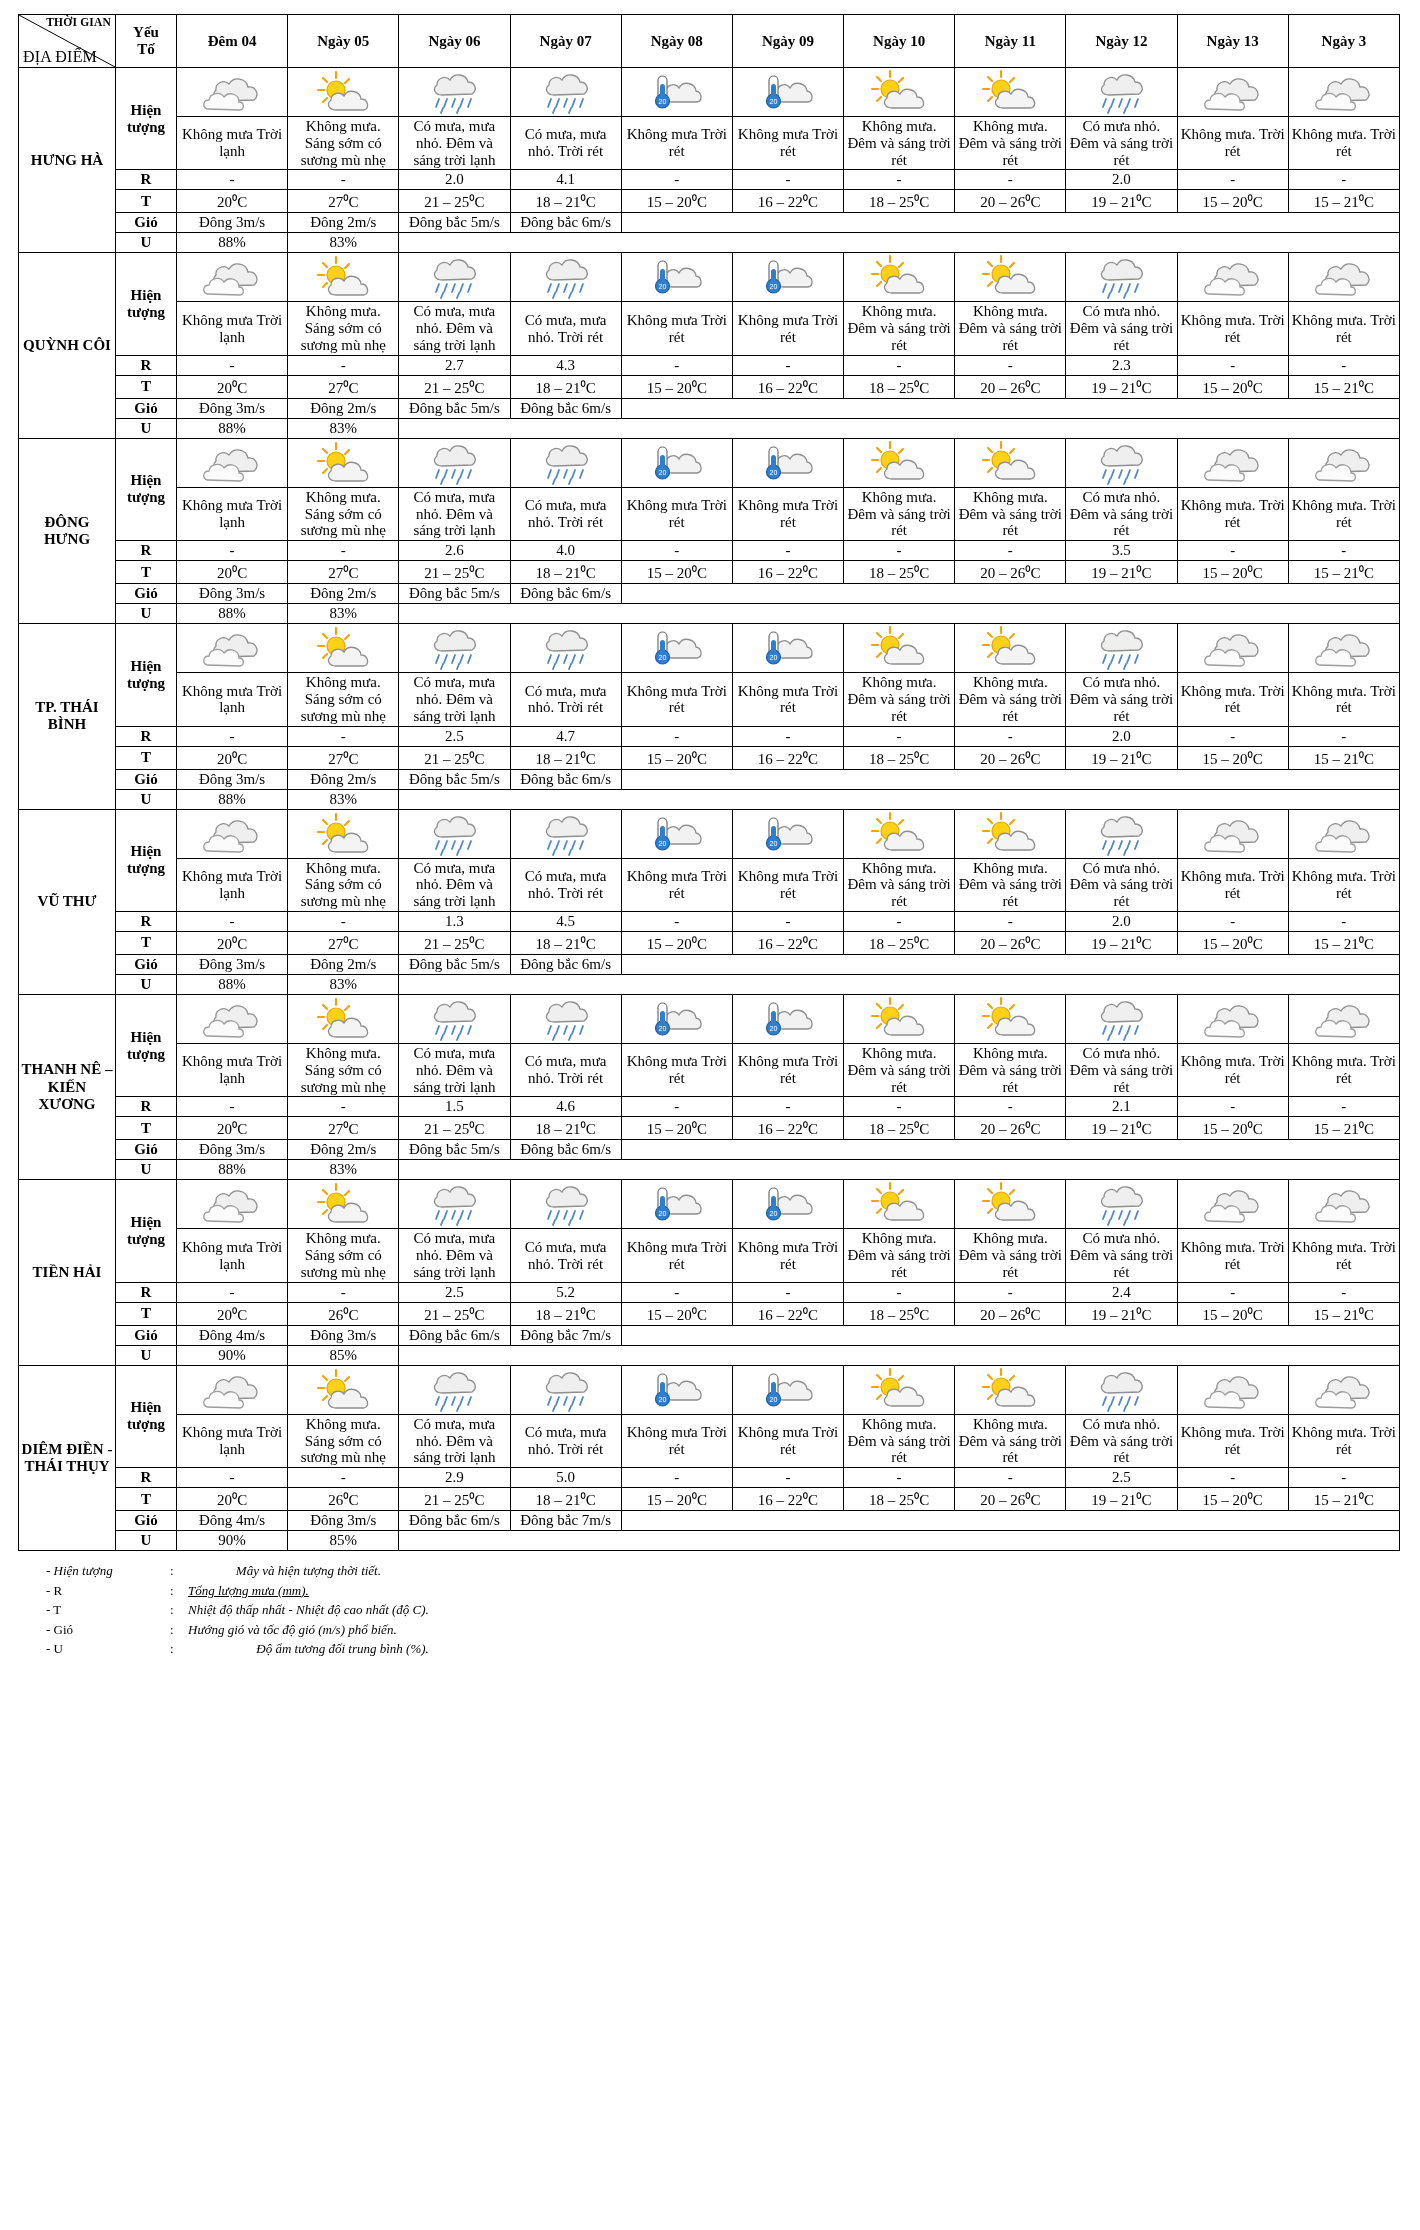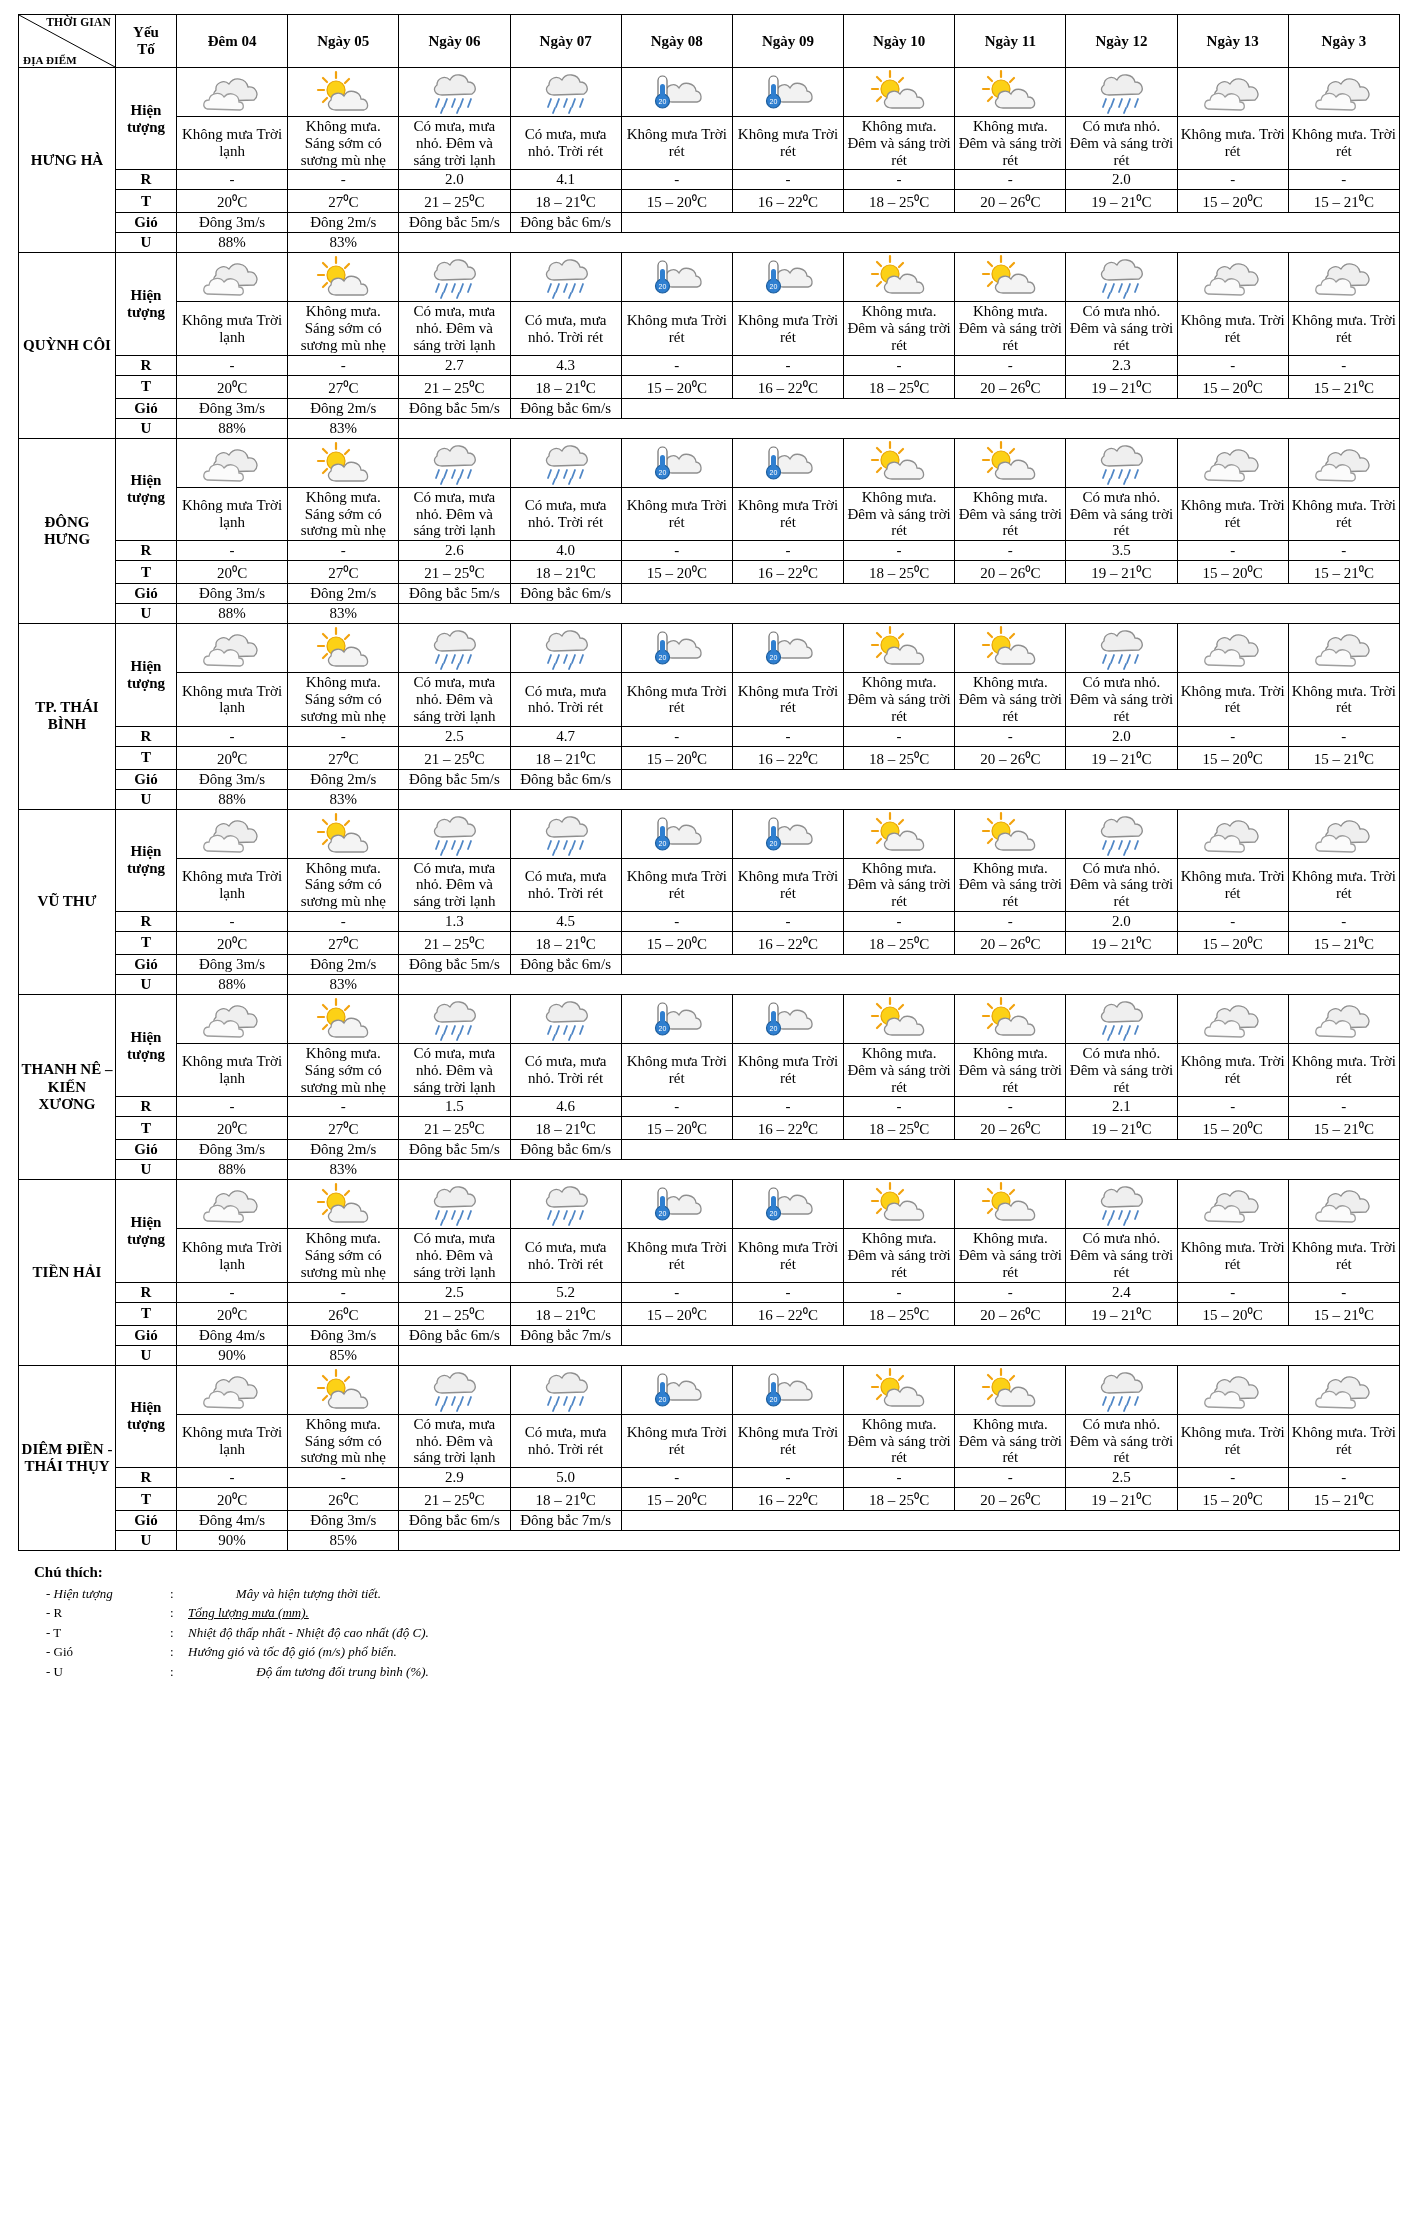--- a/index.html
+++ b/index.html
@@ -3,21 +3,21 @@
 <meta charset="utf-8">
 <style>
   html,body{margin:0;padding:0;background:#fff;}
   body{font-family:"Liberation Serif", serif; color:#000;}
   #sheet{width:1420px;min-height:2230px;position:relative;padding:0;box-sizing:border-box;}
   table.wx{border-collapse:collapse;table-layout:fixed;margin:14px 0 0 18px;width:1382px;}
   table.wx td, table.wx th{border:1px solid #000;text-align:center;vertical-align:middle;font-size:15px;padding:1px 2px;}
   .corner{width:96px;height:52px;position:relative;padding:0 !important;border-radius:14px;}
   .corner .diag{position:absolute;left:0;top:0;width:100%;height:100%;}
   .corner .t1{position:absolute;right:4px;top:1px;font-size:11.5px;font-weight:bold;letter-spacing:.2px;}
-  .corner .t2{position:absolute;left:4px;bottom:1px;font-size:11px;font-weight:bold;letter-spacing:.2px;}
+  .corner .t2{position:absolute;left:4px;bottom:1px;font-size:16px;font-weight:normal;letter-spacing:.2px;}
   .hdr{font-weight:bold;font-size:15px;}
   .yt{width:56px;font-weight:bold;font-size:15px;}
   .loc{width:96px;font-weight:bold;font-size:15.5px;line-height:1.15;}
   .daycol{width:auto;}
   .icoCell{height:48px;padding:0 !important;}
   .phen{font-size:13.5px;line-height:1.12;height:46px;}
   .rowlab{font-weight:bold;font-size:14.5px;}
   .val{font-size:14px;}
   .wind{font-size:13.5px;}
   svg{display:block;margin:0 auto;}
@@ -1638,21 +1638,20 @@
         <tr>
           <td class="rowlab">U</td>
           <td>90%</td>
           <td>85%</td>
           <td colspan="9">&nbsp;</td>
         </tr>
       </tbody>
   </table>
 
   <div class="legend">
-    <div class="h">Chú thích:</div>
     <table>
       <tbody id="legendBody">
           <tr>
             <td style="width: 120px; text-align: left; padding-left: 12px; font-style: italic;">- Hiện tượng</td>
             <td style="width: 14px;">:</td>
             <td style="text-align: center; font-style: italic;">Mây và hiện tượng thời tiết.</td>
           </tr>
           <tr>
             <td style="width: 120px; text-align: left; padding-left: 12px;">- R</td>
             <td style="width: 14px;">:</td>

